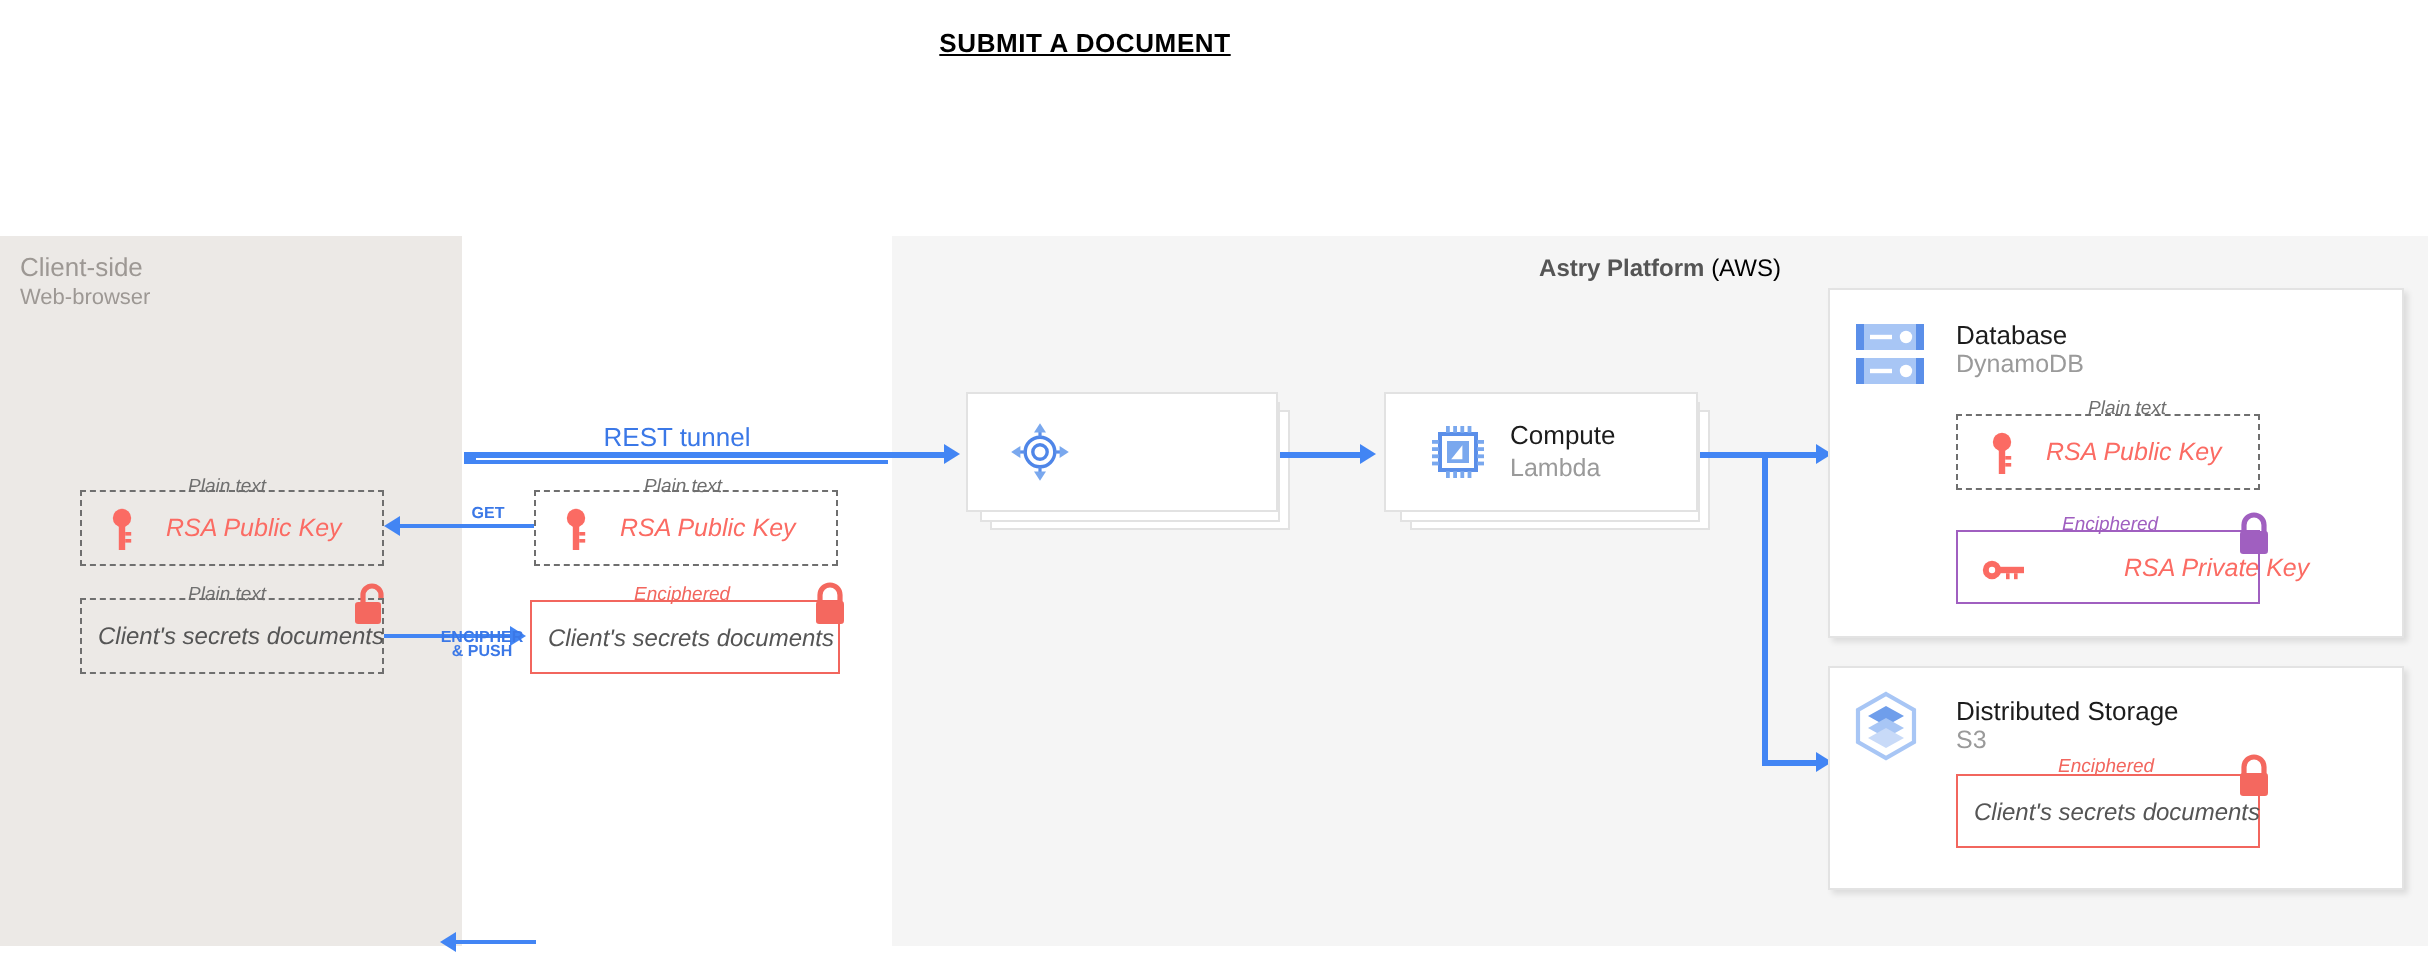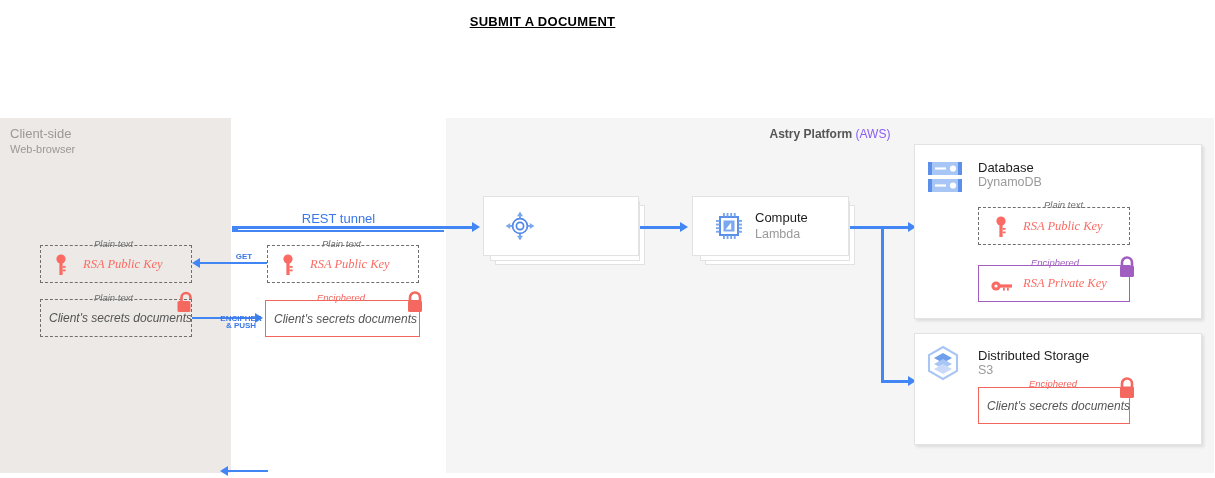--- a/index.html
+++ b/index.html
@@ -28,21 +28,21 @@
   #client-zone-sub{
     left:10px;top:143px;font-size:11px;color:#9d9894;
   }
   #platform-zone{
     left:446px;top:118px;width:768px;height:355px;background:#F5F5F5;
   }
   #platform-zone-title{
     left:446px;top:127px;width:768px;text-align:center;font-size:12px;color:#6b6b6b;
   }
   #platform-zone-title b{font-weight:bold;color:#555;}
-  #platform-zone-title span{color:#8b5cf6;}
+  #platform-zone-title span{color:#000000;}
 
   
   #https-label{
     left:231px;top:211px;width:215px;text-align:center;
     font-size:13px;color:#3b78e7;
   }
   #https-line{
     left:232px;top:230px;width:212px;height:2px;background:#4285f4;
   }
 
@@ -53,25 +53,25 @@
   }
   .cap-plain{color:#6f6f6f;}
   .cap-enc-red{color:#f2665e;}
   .cap-enc-purple{color:#a05fc0;}
 
   .box{
     position:absolute;box-sizing:border-box;display:flex;align-items:center;
   }
   .box-dashed{border:1.4px dashed #6f6f6f;background:transparent;}
   .box-red{border:1.4px solid #f2665e;background:transparent;}
-  .box-purple{border:1.4px solid #a05fc0;background:transparent;}
+  .box-purple{border:1.4px solid #a05fc0;background:transparent;padding-left:39px;}
   .box-label{
     font-size:12.5px;font-style:italic;white-space:nowrap;
   }
-  .lbl-red{color:#fb6b63;font-family:Liberation Serif, serif;}
+  .lbl-red{color:#fb6b63;}
   .lbl-gray{color:#555;}
 
   
   .key-v{position:absolute;width:12px;height:22px;}
   .key-h{position:absolute;width:24px;height:12px;}
 
   
   .lock{position:absolute;}
 
   

